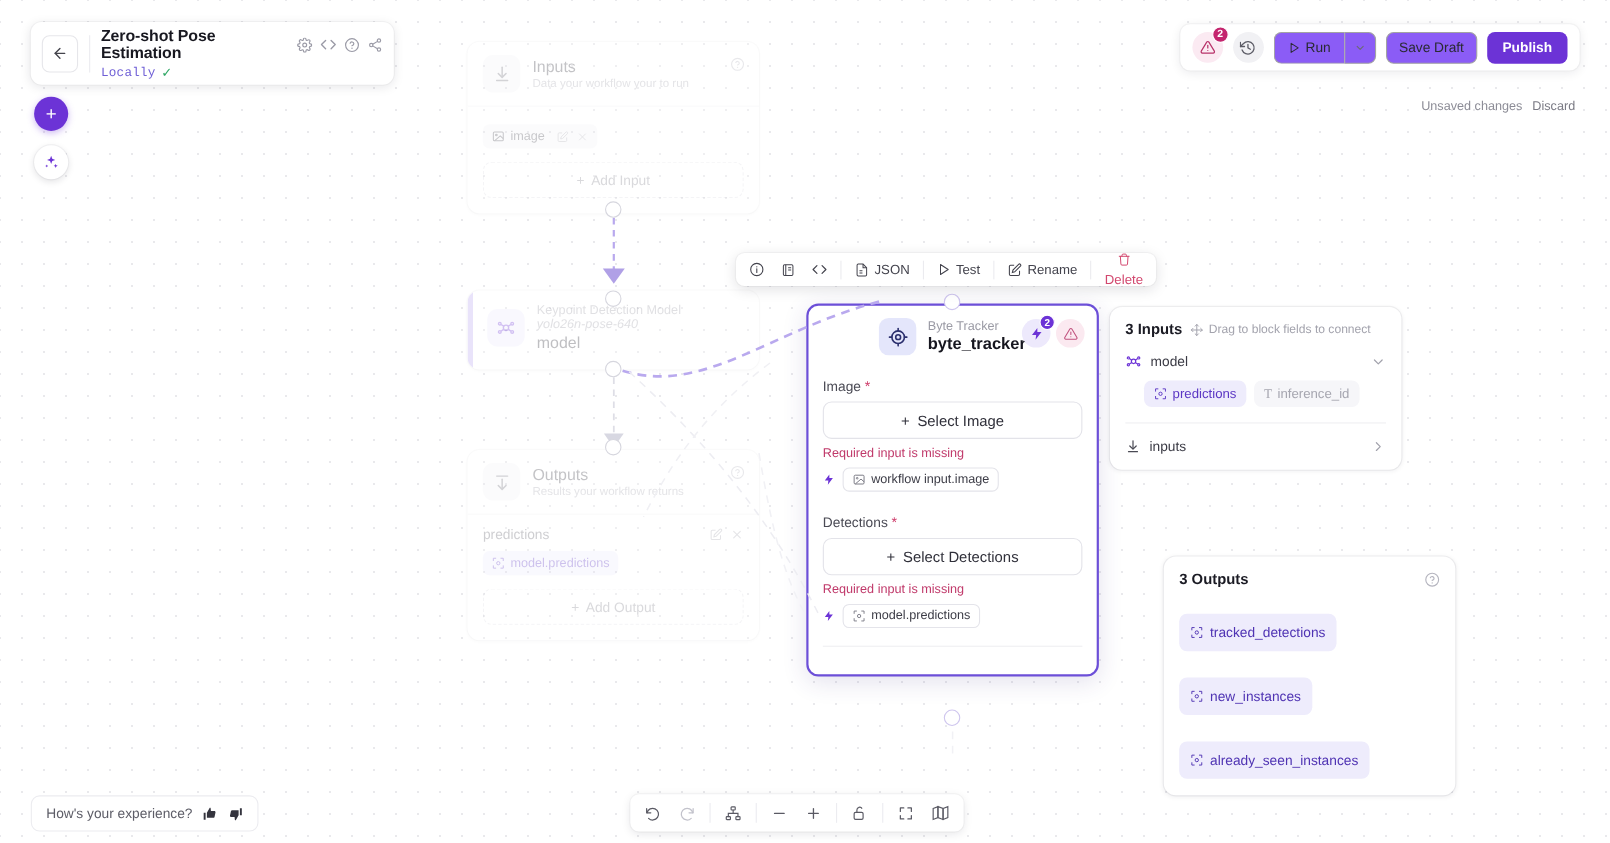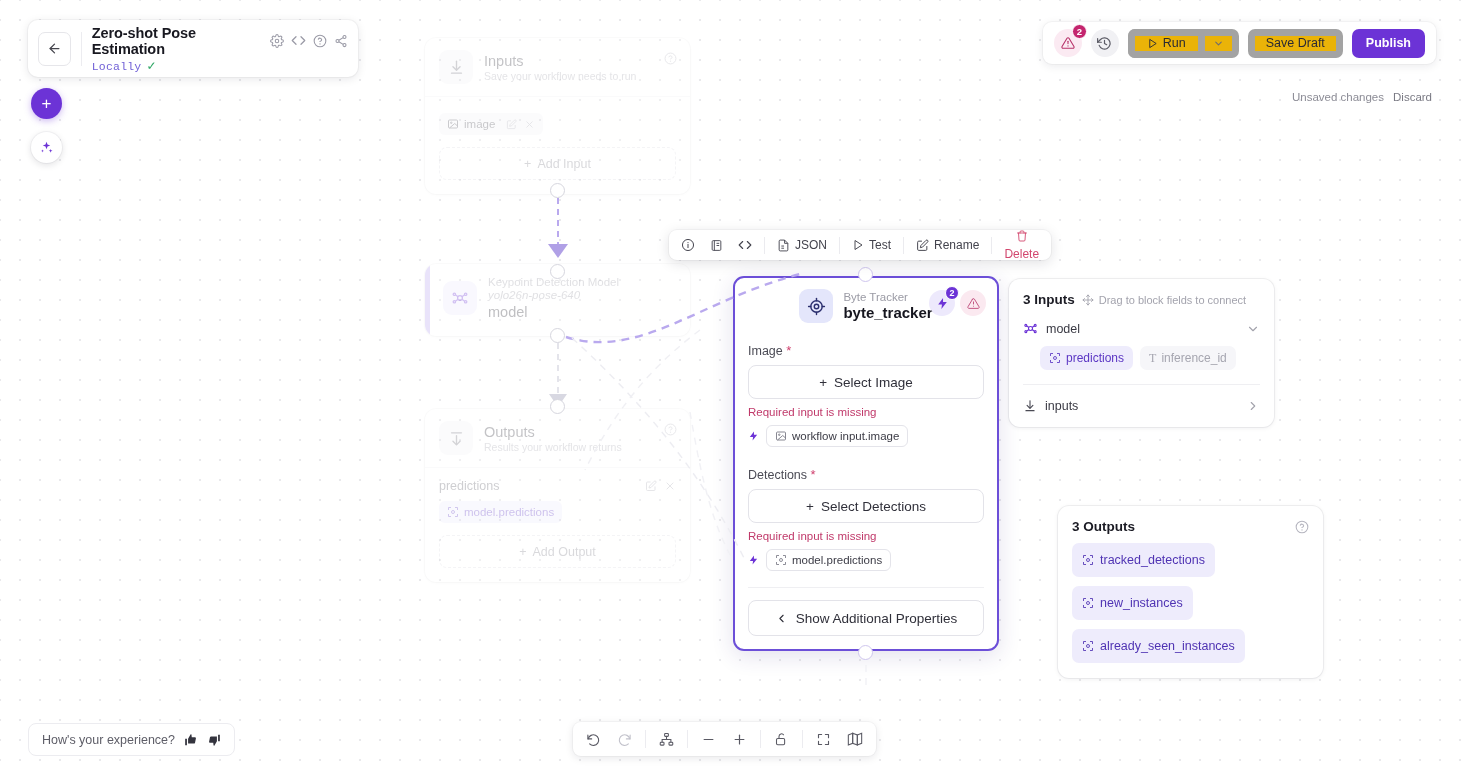--- a/index.html
+++ b/index.html
@@ -74,22 +74,22 @@
   #history-btn { background: #f1f1f4; color: #5c5c66; }
   #alert-count {
     position: absolute; top: -5px; right: -5px;
     min-width: 15px; height: 15px; padding: 0 3px;
     border-radius: 8px; background: #c4256e; color: #fff;
     font-size: 9.5px; font-weight: bold;
     display: flex; align-items: center; justify-content: center;
     border: 1.5px solid #fff;
   }
   .btn {
-    height: 29px; border-radius: 7px; border: 7px solid #a3a3a3;
-    background: #eab308; color: #2a2a33; font-size: 12.5px;
+    height: 29px; border-radius: 7px; border: 1px solid #a3a3a3;
+    background: #8b5cf6; color: #2a2a33; font-size: 12.5px;
     display: flex; align-items: center; justify-content: center;
     gap: 5px; padding: 0 11px; cursor: pointer; white-space: nowrap;
   }
   #run-group { display: flex; align-items: stretch; }
   #run-btn { border-radius: 7px 0 0 7px; border-right: none; padding: 0 12px; }
   #run-caret { border-radius: 0 7px 7px 0; padding: 0 8px; color: #6a6a74; }
   #publish-btn {
     height: 29px; border-radius: 7px; background: #6c33d6; color: #fff;
     font-size: 12.5px; font-weight: bold; border: none;
     display: flex; align-items: center; justify-content: center;
@@ -225,21 +225,21 @@
     height: 24px; padding: 0 9px; border-radius: 7px;
     font-size: 12px; background: #eeecfc; color: #5b36c4; cursor: pointer;
   }
   .tag.muted { background: #f6f6f9; color: #a6a6b0; }
   .panel-div { height: 1px; background: #efeff2; margin-top: 14px; }
   #outputs-panel { left: 1058px; top: 506px; width: 265px; padding: 13px 14px 15px; }
   .out-tag {
     display: inline-flex; align-items: center; gap: 6px;
     height: 26px; padding: 17px 10px; border-radius: 7px;
     font-size: 12.5px; background: #eeecfc; color: #4f33b3;
-    margin-top: 9px; cursor: pointer;
+    margin-top: 24px; cursor: pointer;
   }
 
   
   #feedback {
     left: 28px; bottom: 10px; height: 33px;
     background: #fff; border-radius: 8px; border: 1px solid #ececf0;
     display: flex; align-items: center; gap: 9px; padding: 0 13px;
     font-size: 12.5px; color: #5d5d67;
   }
   #bottom-toolbar {
@@ -391,21 +391,21 @@
     <div class="node-head">
       <div class="node-ico">
         <svg width="17" height="17" viewBox="0 0 24 24" fill="none" stroke="currentColor" stroke-width="1.9" stroke-linecap="round" stroke-linejoin="round">
           <line x1="12" y1="3" x2="12" y2="15"></line>
             <polyline points="7 11 12 16 17 11"></polyline>
             <line x1="5" y1="20" x2="19" y2="20"></line>
         </svg>
       </div>
       <div>
         <div class="node-title">Inputs</div>
-        <div class="node-sub">Save your workflow needs to run</div>
+        <div class="node-sub">Data your workflow your to run</div>
       </div>
       <span class="head-help">
         <svg width="13" height="13" viewBox="0 0 24 24" fill="none" stroke="currentColor" stroke-width="1.8">
           <circle cx="12" cy="12" r="10"></circle>
             <path d="M9.1 9a3 3 0 0 1 5.8 1c0 2-3 3-3 3" stroke-linecap="round"></path>
           <line x1="12" y1="17" x2="12" y2="17" stroke-linecap="round" stroke-width="2.2"></line>
         </svg>
       </span>
     </div>
     <div class="node-sep"></div>
@@ -654,26 +654,20 @@
               <polyline points="16 3 21 3 21 8"></polyline>
             <polyline points="21 16 21 21 16 21"></polyline>
               <polyline points="8 21 3 21 3 16"></polyline>
             <circle cx="12" cy="12" r="3"></circle>
           </svg>
           <span>model.predictions</span>
         </span>
       </div>
 
       <div class="bt-sep"></div>
-      <div id="show-more">
-        <svg width="13" height="13" viewBox="0 0 24 24" fill="none" stroke="currentColor" stroke-width="2" stroke-linecap="round" stroke-linejoin="round">
-          <polyline points="15 18 9 12 15 6"></polyline>
-        </svg>
-        <span>Show Additional Properties</span>
-      </div>
     </div>
   </div>
 
   <div id="inputs-panel" class="abs panel">
     <div class="panel-head">
       <span class="panel-title">3 Inputs</span>
       <span class="panel-hint">
         <svg width="12" height="12" viewBox="0 0 24 24" fill="none" stroke="currentColor" stroke-width="1.8" stroke-linecap="round" stroke-linejoin="round">
           <polyline points="5 9 2 12 5 15"></polyline>
             <polyline points="9 5 12 2 15 5"></polyline>

